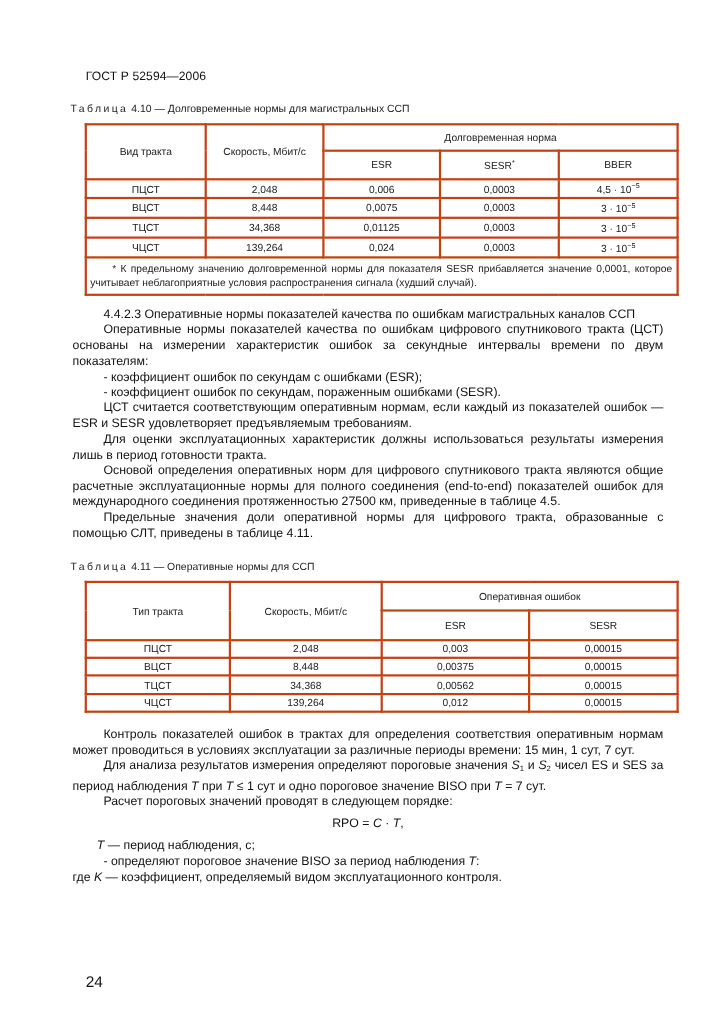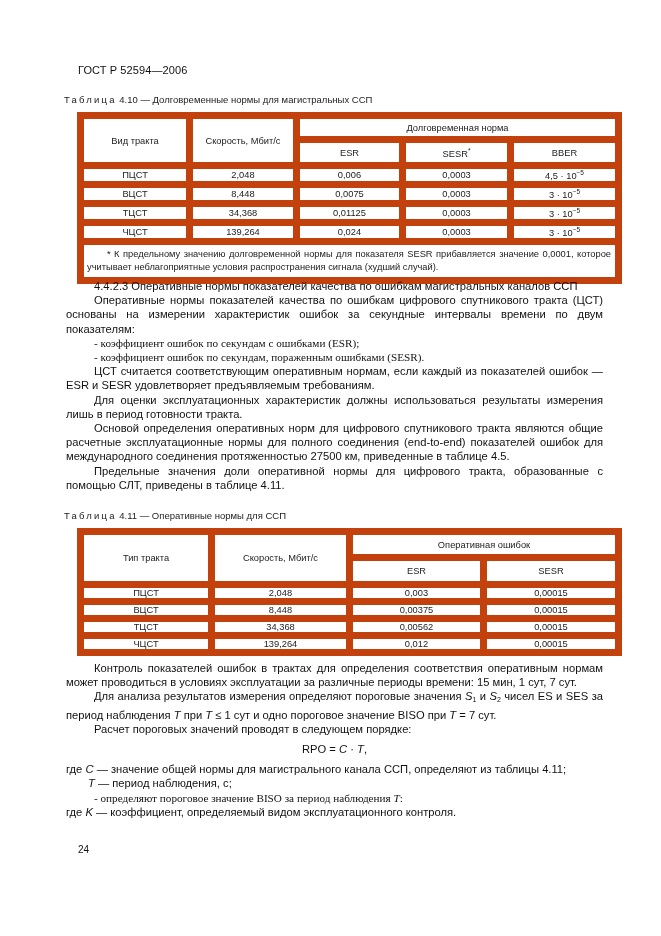--- a/index.html
+++ b/index.html
@@ -3,33 +3,33 @@
 <meta charset="utf-8">
 <style>
   html, body { margin: 0; padding: 0; background: #ffffff; }
   body { width: 661px; height: 936px; position: relative; overflow: hidden;
          font-family: "Liberation Sans", "DejaVu Sans", sans-serif; color: #111; }
   .abs { position: absolute; }
   .doc-header { left: 78px; top: 64px; font-size: 11px; font-weight: normal; letter-spacing: 0.1px; }
   .caption { left: 64px; font-size: 9.5px; color: #222; white-space: nowrap; }
   .caption .spaced { letter-spacing: 2.2px; }
   table.gt { position: absolute; border-collapse: collapse; font-size: 9.3px; color: #222; table-layout: fixed; }
-  table.gt td, table.gt th { border: 7px solid #c2410c; text-align: center; padding: 0; font-weight: normal; }
+  table.gt td, table.gt th { border: 2px solid #c2410c; text-align: center; padding: 0; font-weight: normal; }
   table.gt tbody tr:first-child td { border-top: 2.5px solid #111; }
   table.gt .note { text-align: left; padding: 3px 4px 3px 3px; line-height: 13px; text-align: justify; }
   table.gt .note .ind { display: inline-block; width: 20px; }
   sup.s { font-size: 6.5px; vertical-align: 4px; }
   .body-text { left: 66px; width: 537px; font-size: 11.2px; line-height: 14.2px; color: #111; }
   .body-text p { margin: 0; text-align: justify; text-align-last: left; }
   .body-text p.ind { text-indent: 28px; }
-  .body-text p.li { padding-left: 28px; font-family: Liberation Serif, serif; }
+  .body-text p.li { padding-left: 28px; }
   .body-text p.center { text-align: center; text-align-last: center; }
   i { font-style: italic; }
   sub.s { font-size: 7px; vertical-align: -2px; }
-  .page-num { left: 78px; top: 844px; font-size: 10px; }
+  .page-num { left: 78px; top: 884px; font-size: 14px; }
 </style>
 </head>
 <body>
 
 <div class="abs doc-header">ГОСТ Р 52594—2006</div>
 
 <div class="abs caption" style="top:94px;">
   <span class="spaced">Таблица</span><span> 4.10 — Долговременные нормы для магистральных ССП</span>
 </div>
 
@@ -147,19 +147,18 @@
       <td>0,00015</td>
     </tr>
   </tbody>
 </table>
 
 <div class="abs body-text" style="top:661px;">
   <p class="ind">Контроль показателей ошибок в трактах для определения соответствия оперативным нормам может проводиться в условиях эксплуатации за различные периоды времени: 15 мин, 1 сут, 7 сут.</p>
   <p class="ind"><span>Для анализа результатов измерения определяют пороговые значения </span><i>S</i><sub class="s">1</sub><span> и </span><i>S</i><sub class="s">2</sub><span> чисел ES и SES за период наблюдения </span><i>T</i><span> при </span><i>T</i><span> ≤ 1 сут и одно пороговое значение BISO при </span><i>T</i><span> =  7 сут.</span></p>
   <p class="ind">Расчет пороговых значений проводят в следующем порядке:</p>
   <p class="center" style="margin-top:6px; margin-bottom:6px;"><span>RPO = </span><i>C</i><span> · </span><i>T</i><span>,</span></p>
-  <p><span>где </span><i>C</i><span> — значение общей нормы для магистрального канала ССП, определяют из таблицы 4.11;</span></p>
   <p style="padding-left:22px;"><i>T</i><span> — период наблюдения, с;</span></p>
   <p class="li"><span>-  определяют пороговое значение BISO за период наблюдения </span><i>T</i><span>:</span></p>
   <p><span>где </span><i>K</i><span> — коэффициент, определяемый видом эксплуатационного контроля.</span></p>
 </div>
 
 <div class="abs page-num">24</div>
 
 </body></html>

